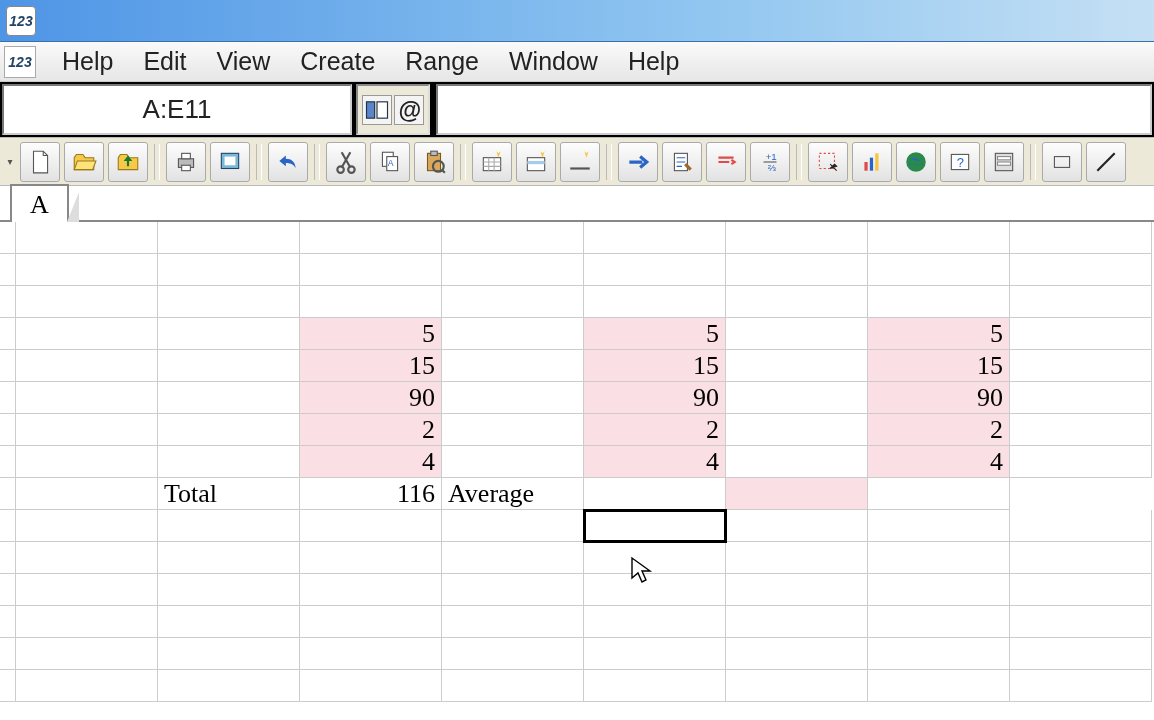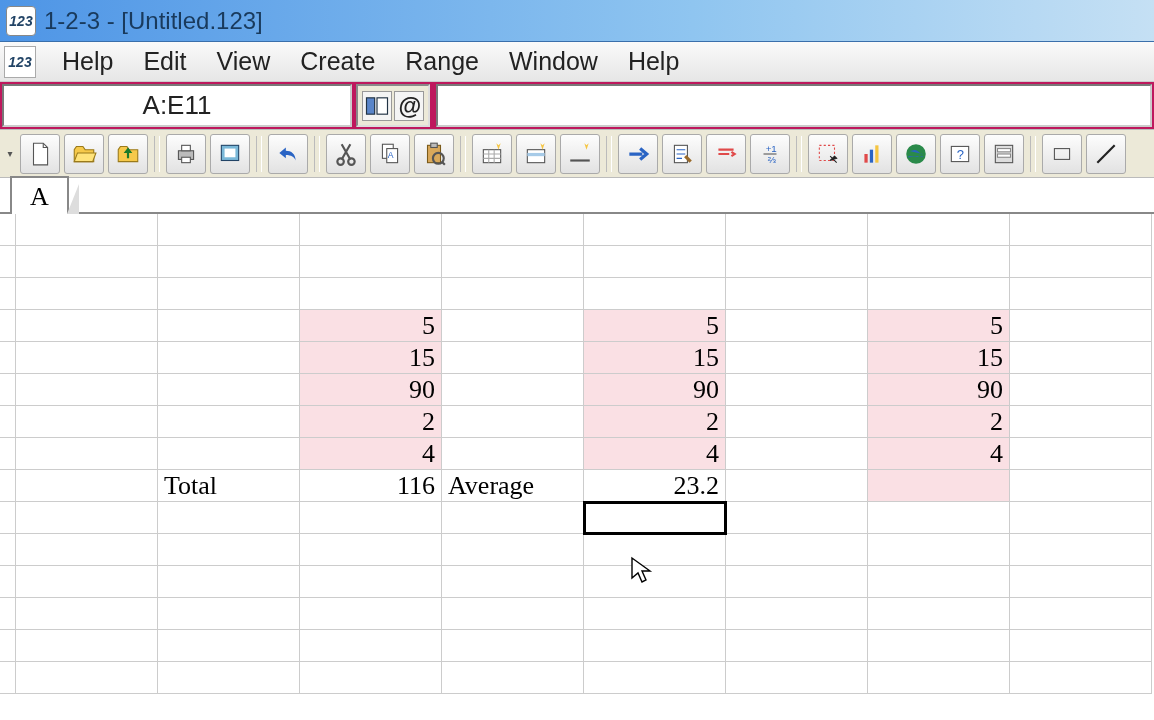--- a/index.html
+++ b/index.html
@@ -58,22 +58,22 @@
     }
     .menu-item {
       padding: 6px 14px;
       font-size: 25px;
       color: #222;
       cursor: default;
     }
 
     
     .formula-row {
-      height: 48px;
-      background: #be185d;
+      height: 56px;
+      background: #000000;
       display: flex;
       align-items: stretch;
       border-bottom: 1px solid #bbb;
       padding: 2px 2px;
     }
     .cell-ref {
       width: 350px;
       background: #fff;
       border: 2px inset #ccc;
       display: flex;
@@ -214,21 +214,20 @@
       width: 24px; height: 28px;
       pointer-events:none;
       z-index:100;
     }
   </style>
 </head>
 <body>
 
 <div class="titlebar">
   <div class="app-icon">123</div>
-  <div class="title-text">1-2-3 - [Untitled.123]</div>
 </div>
 
 <div class="menubar">
   <div class="doc-icon">123</div>
   <div class="menu-item">Help</div>
   <div class="menu-item">Edit</div>
   <div class="menu-item">View</div>
   <div class="menu-item">Create</div>
   <div class="menu-item">Range</div>
   <div class="menu-item">Window</div>
@@ -518,21 +517,20 @@
       <div class="cell"></div>
       <div class="cell pink right">4</div>
       <div class="cell"></div>
     </div>
     <div class="row">
       <div class="row-hdr"></div>
       <div class="cell"></div>
       <div class="cell left">Total</div>
       <div class="cell right">116</div>
       <div class="cell left">Average</div>
-      <div class="cell right">23.2</div>
       <div class="cell"></div>
       <div class="cell pink"></div>
       <div class="cell"></div>
     </div>
     <div class="row">
       <div class="row-hdr"></div>
       <div class="cell"></div>
       <div class="cell"></div>
       <div class="cell"></div>
       <div class="cell"></div>

